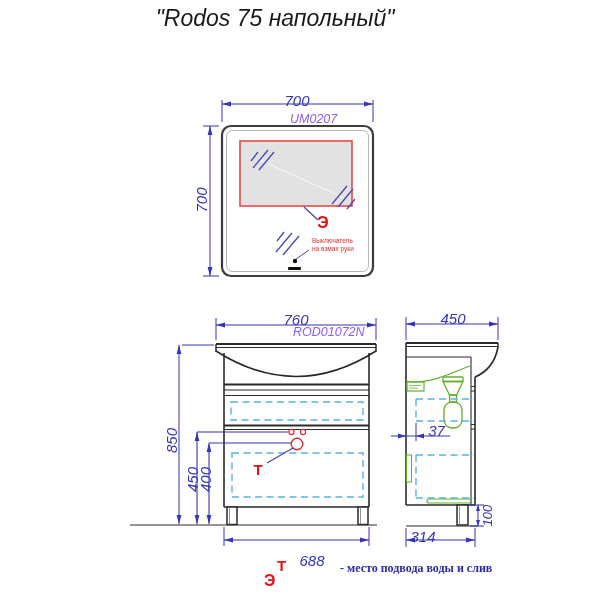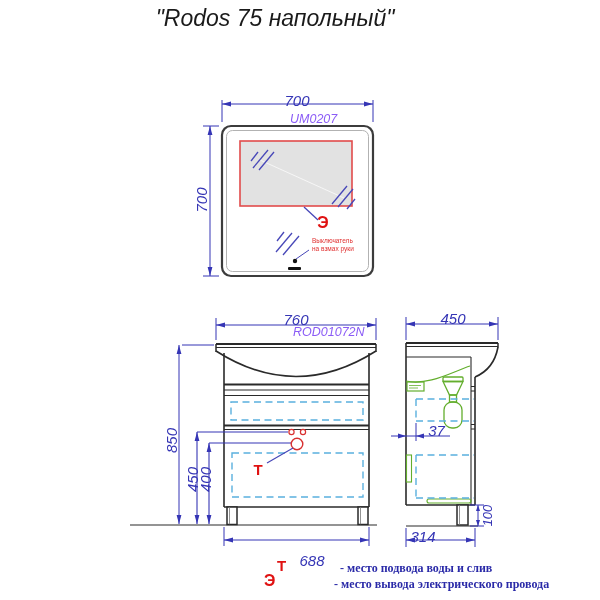--- a/index.html
+++ b/index.html
@@ -227,15 +227,14 @@
 <div class="t dim" style="left:402px;top:528px;width:42px;">314</div>
 <div class="t dim rot" style="left:471px;top:509px;width:30px;height:13px;font-size:13px;">100</div>
 
 <div class="t" style="left:277px;top:557px;">
   <span class="sym" style="font-size:15px;">Т</span>
 </div>
 <div class="t legend-text" style="left:296px;top:561px;">- место подвода воды и слив</div>
 <div class="t" style="left:264px;top:572px;">
   <span class="sym" style="font-size:16px;">Э</span>
 </div>
-<div class="t legend-text" style="left:290px;top:577px;">- место вывода электрического провода</div>
 
 </div>
 
 </body></html>

